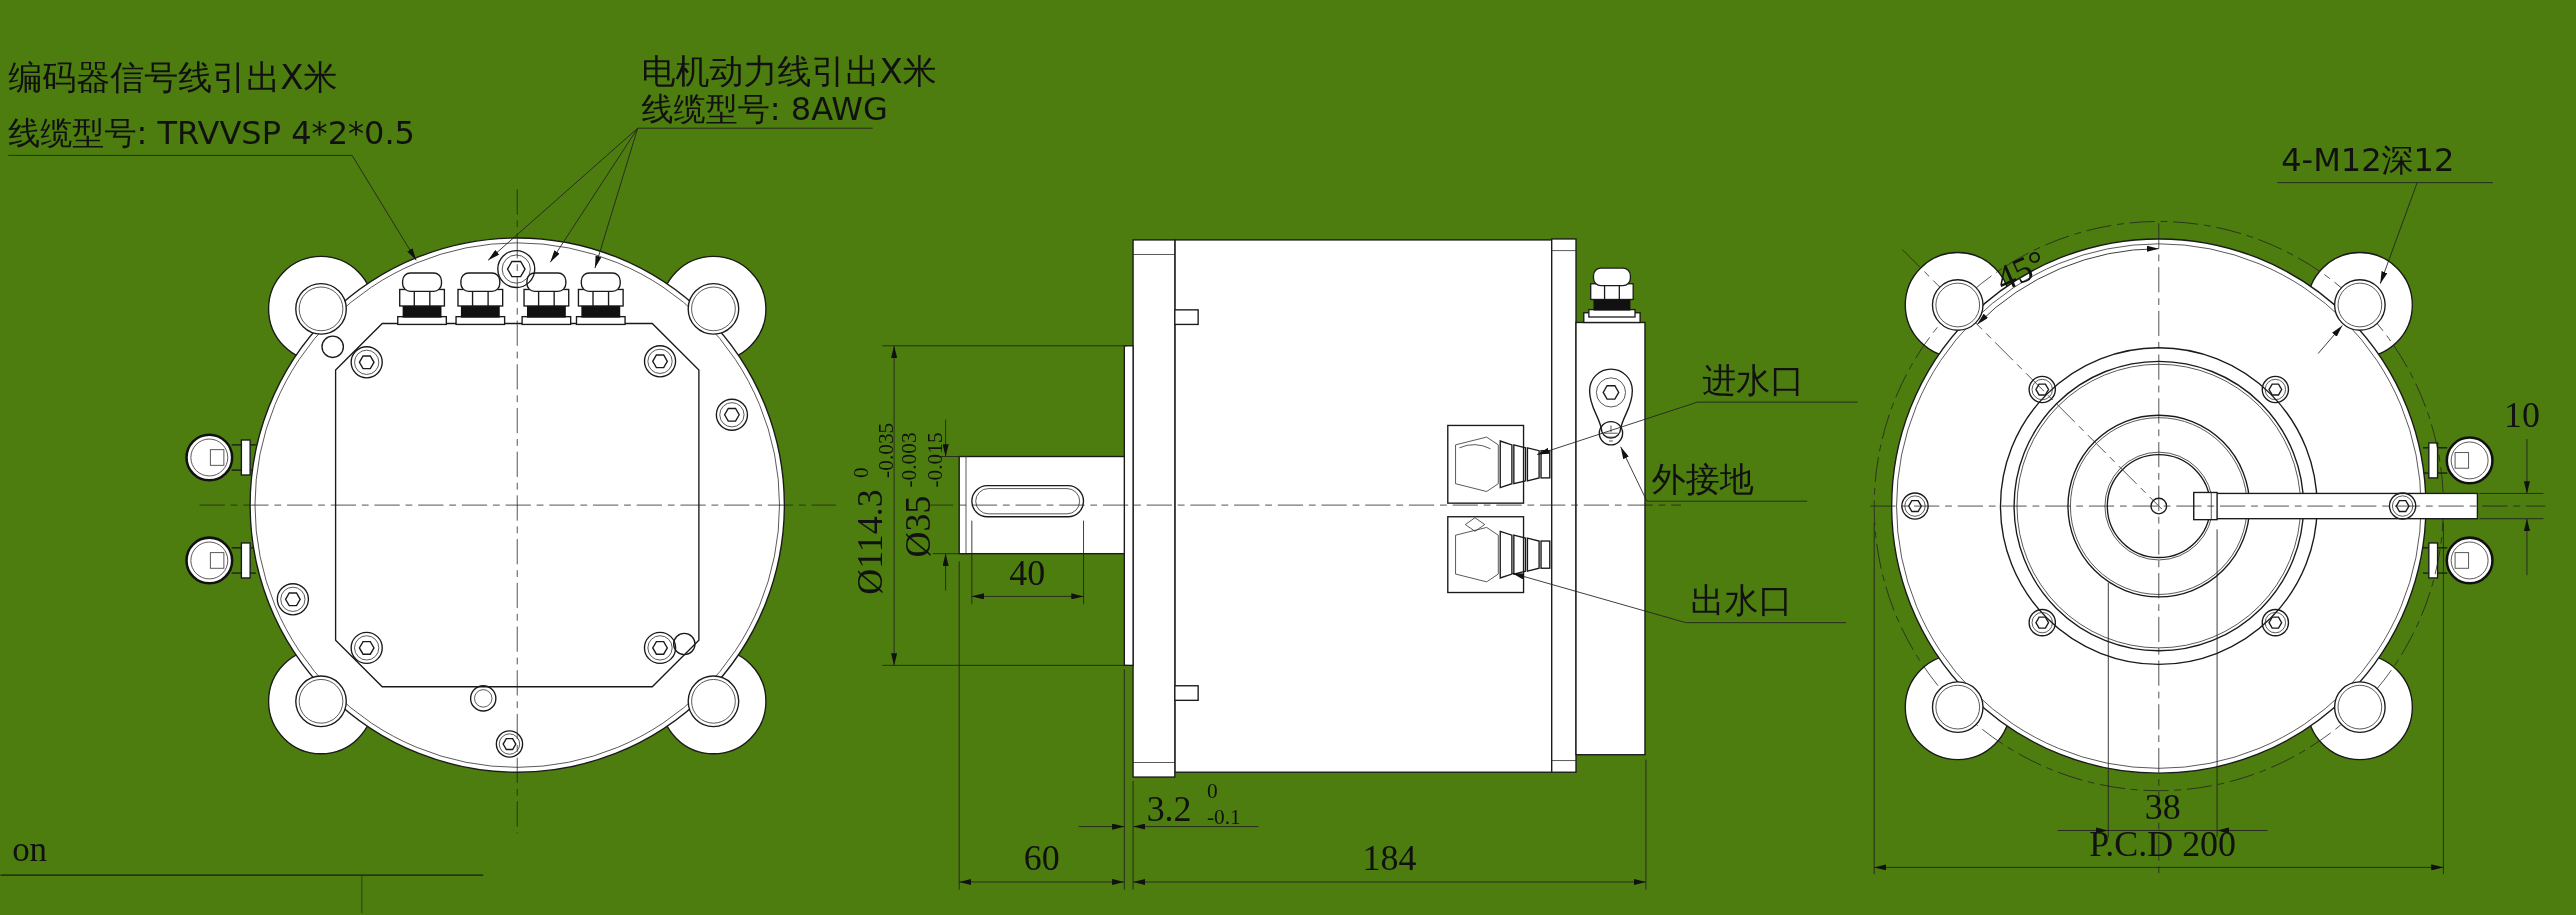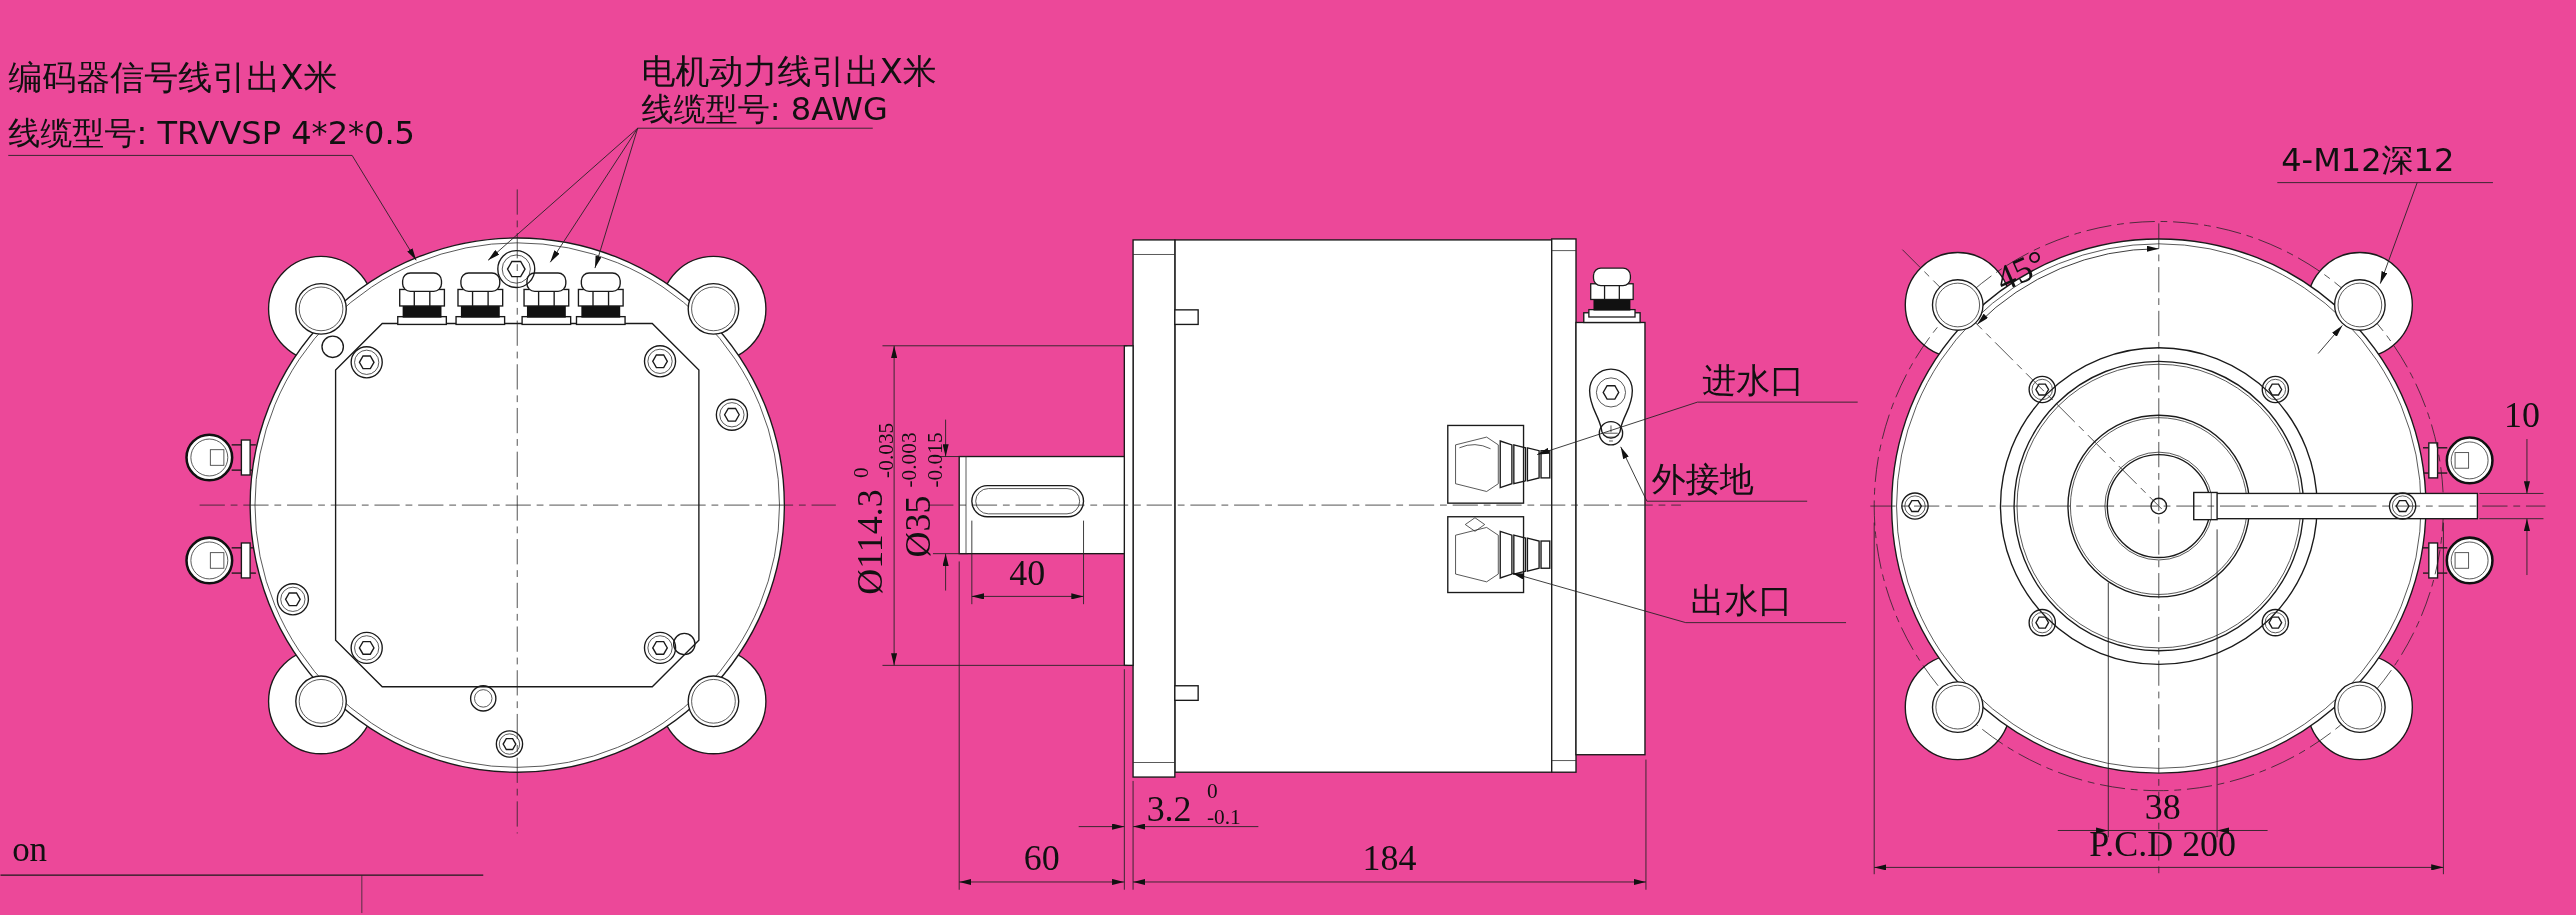--- a/index.html
+++ b/index.html
@@ -1,16 +1,16 @@
 <!DOCTYPE html>
 <html><head>
 <meta charset="utf-8">
 <style>
   html,body{margin:0;padding:0;background:#ffffff;}
-  .stage{position:relative;width:2576px;height:915px;background:#ec4899;overflow:hidden;}
+  .stage{position:relative;width:2576px;height:915px;background:#4d7c0f;overflow:hidden;}
   svg{display:block;}
   .ln{fill:none;stroke:#1a1a1a;stroke-width:1.4;}
   .lnf{fill:#ffffff;stroke:#1a1a1a;stroke-width:1.4;}
   .thin{fill:none;stroke:#2a2a2a;stroke-width:0.8;}
   .boldf{fill:#ffffff;stroke:#111;stroke-width:2.6;}
   .blk{fill:#111;stroke:none;}
   .cl{fill:none;stroke:#222;stroke-width:0.8;stroke-dasharray:26 6 7 6;}
   .dim{fill:none;stroke:#222;stroke-width:0.9;}
   text{fill:#111;}
   .cn{font-family:"DejaVu Sans",sans-serif;font-size:35px;}

